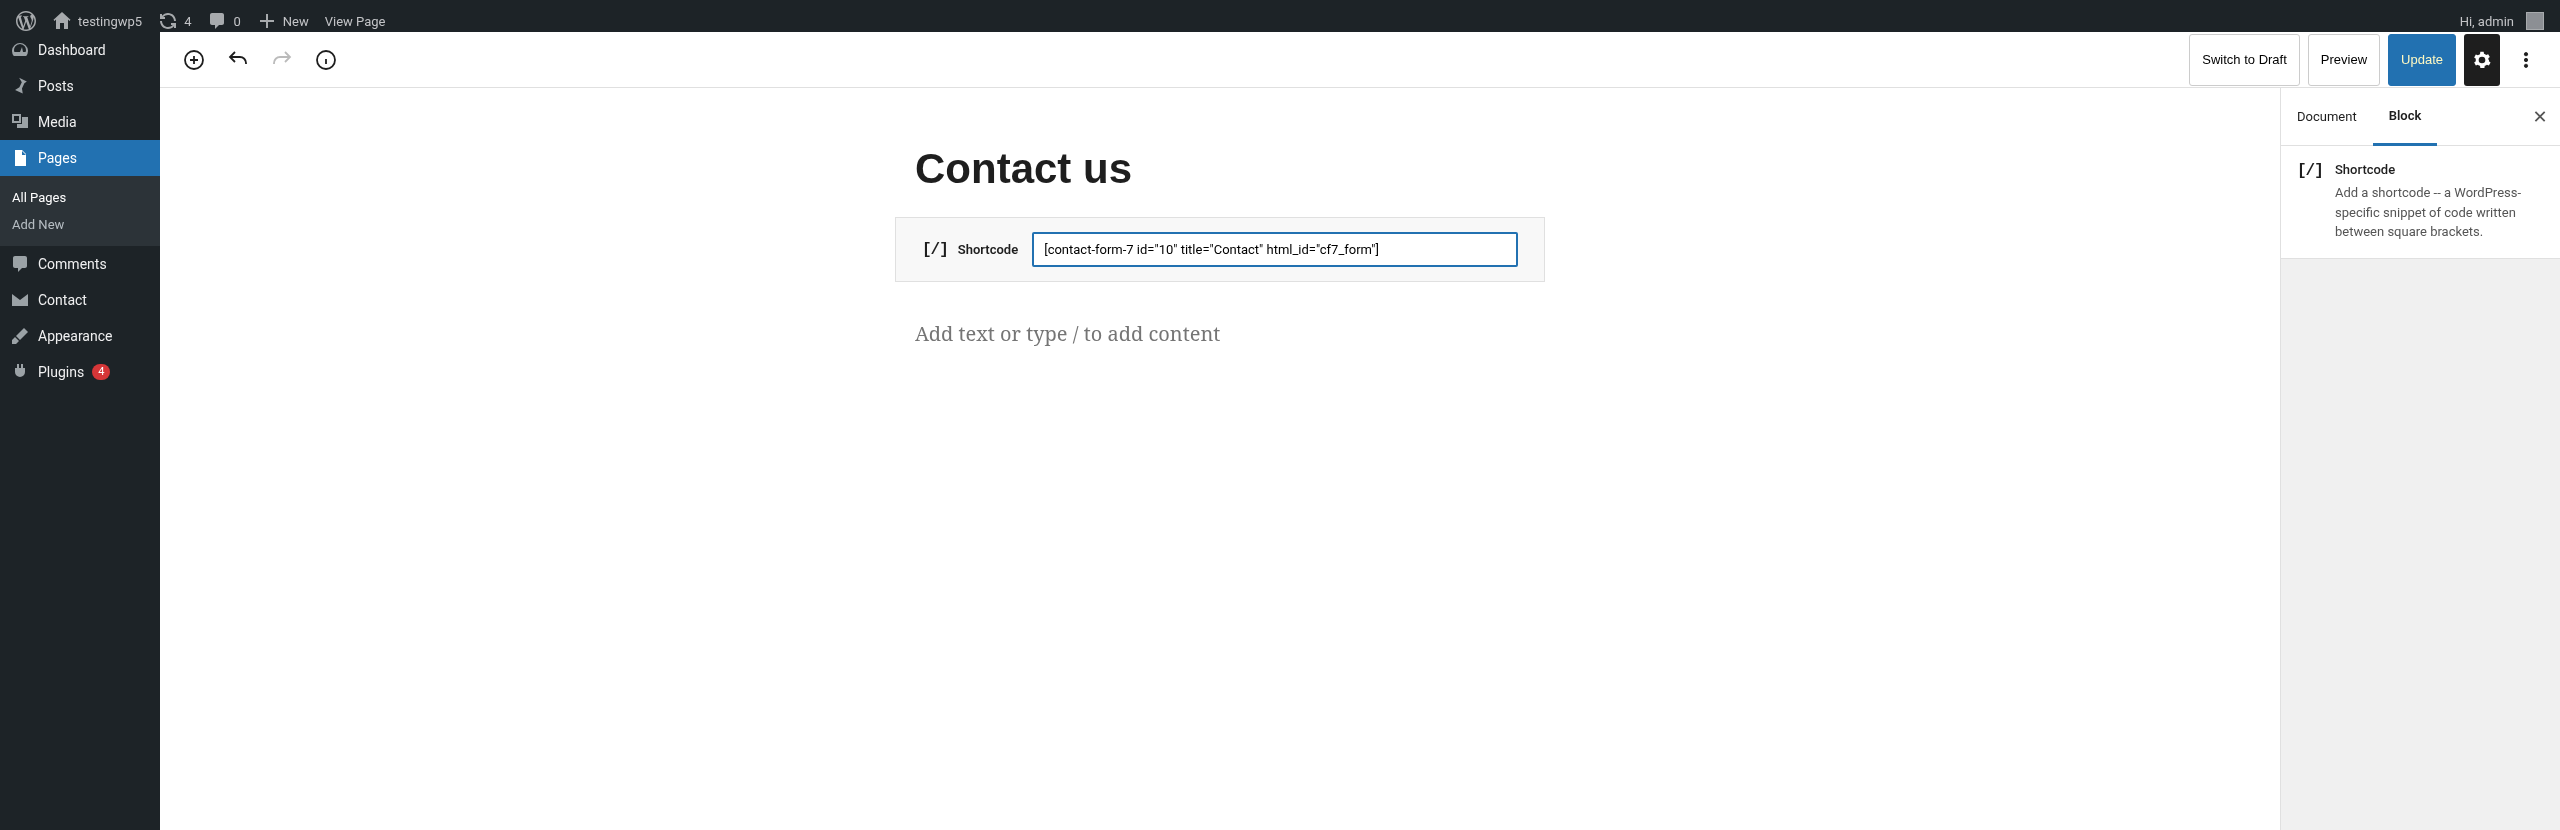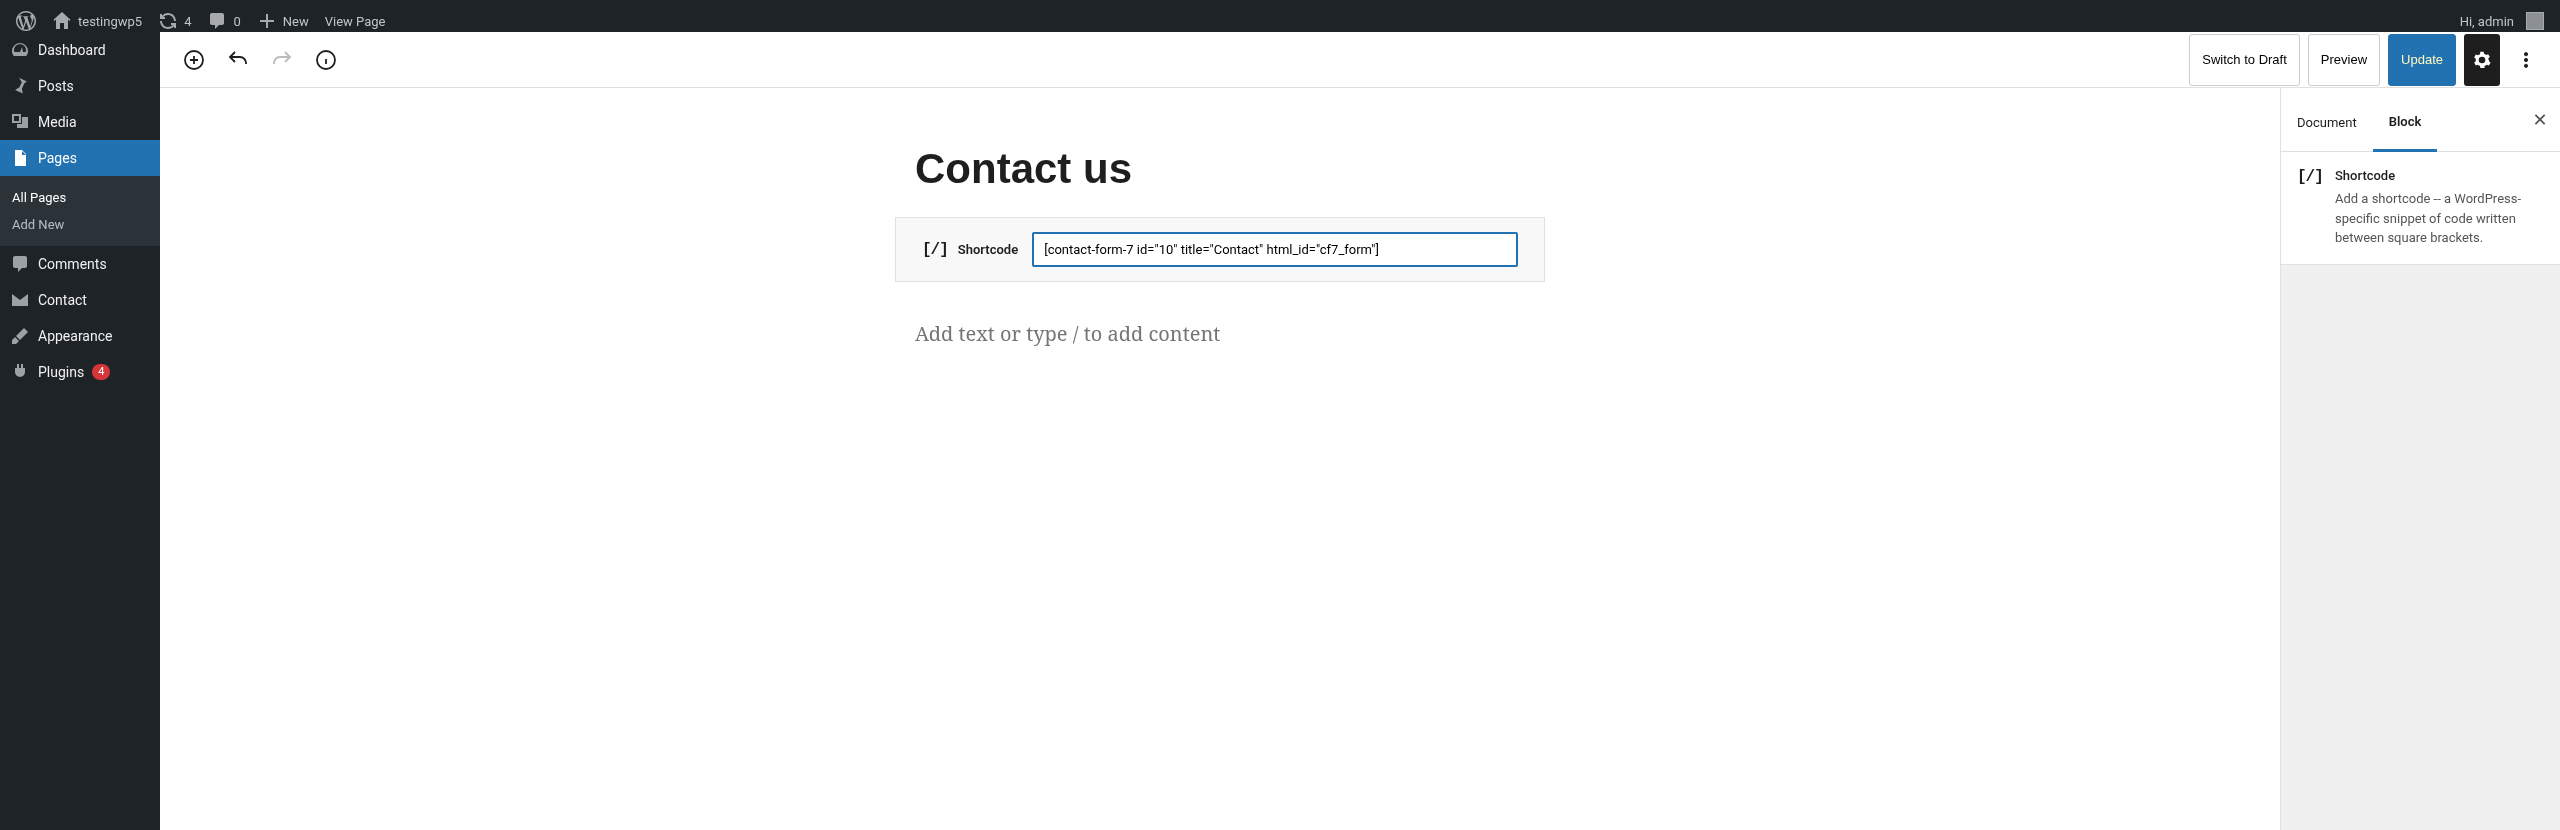--- a/index.html
+++ b/index.html
@@ -44,21 +44,21 @@
     .page-title{ max-width:610px; margin:17px auto 24px; font-family: Liberation Sans, sans-serif; font-size:42px; font-weight:700; color:#1e1e1e;}
     .block-wrap{ max-width:650px; margin:0 auto; border:1px solid #e0e0e0;}
     .shortcode-block{ padding:14px 26px; background:#f8f8f8; display:flex; align-items:center; gap:14px;}
     .shortcode-label{ display:flex; align-items:center; gap:10px; font-size:13px; font-weight:600; color:#1e1e1e;}
     .shortcode-input{ flex:1; border:2px solid #2271b1; border-radius:2px; padding:8px 10px; font-size:13px; font-family:inherit; outline:none; background:#fff;}
     .placeholder-line{ max-width:610px; margin: 38px auto 0; font-family: Georgia, "Noto Serif", serif; font-size:20px; color:#757575;}
     
     
     .inspector{ width:280px; border-left:1px solid #e0e0e0; background:#fff; display:flex; flex-direction:column;}
     .inspector-tabs{ display:flex; border-bottom:1px solid #e0e0e0; position:relative; align-items:center;}
-    .inspector-tab{ padding: 20px 16px; font-size:13px; cursor:pointer; color:#1e1e1e;margin-top:6px;}
+    .inspector-tab{ padding: 20px 16px; font-size:13px; cursor:pointer; color:#1e1e1e;}
     .inspector-tab.active{ font-weight:600; border-bottom:3px solid #2271b1; margin-bottom:-1px;}
     .inspector-close{ margin-left:auto; width:40px; height:40px; display:flex; align-items:center; justify-content:center; cursor:pointer; font-size:18px; color:#555;}
     .inspector-body{ flex:1; background:#f0f0f0;}
     .inspector-section{ background:#fff; padding:16px; display:flex; gap:14px; border-bottom:1px solid #e0e0e0;}
     .inspector-section-icon{ width:24px; flex-shrink:0;}
     .inspector-title{ font-size:13px; font-weight:500; margin-bottom:6px;}
     .inspector-desc{ font-size:13px; color:#555; line-height:1.5;}
     
     .shortcode-glyph{ font-family: "Courier New", monospace; font-weight:700; font-size:16px; letter-spacing:-1px;}
   </style>

